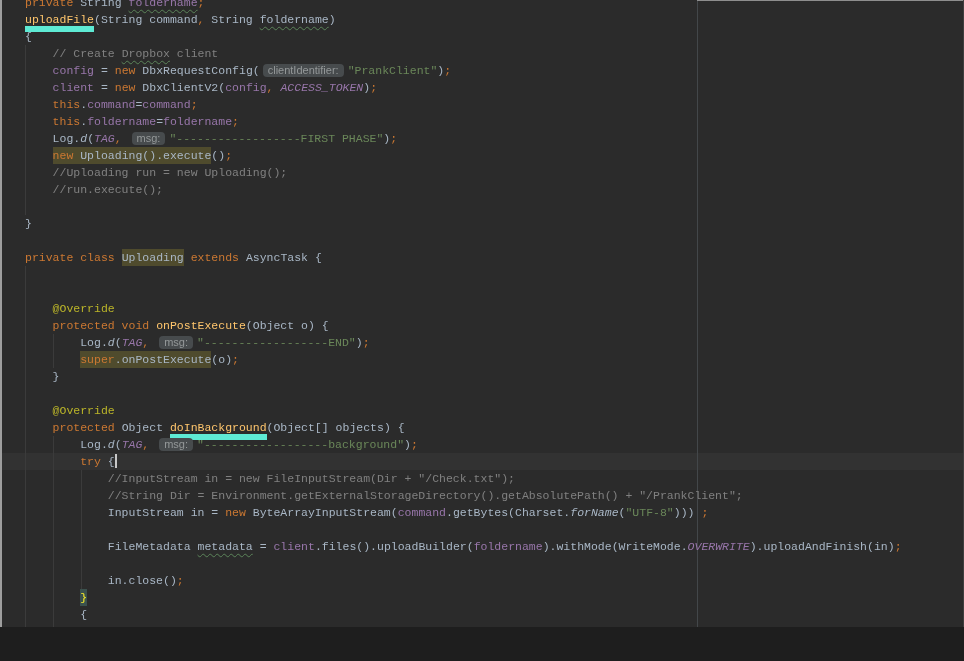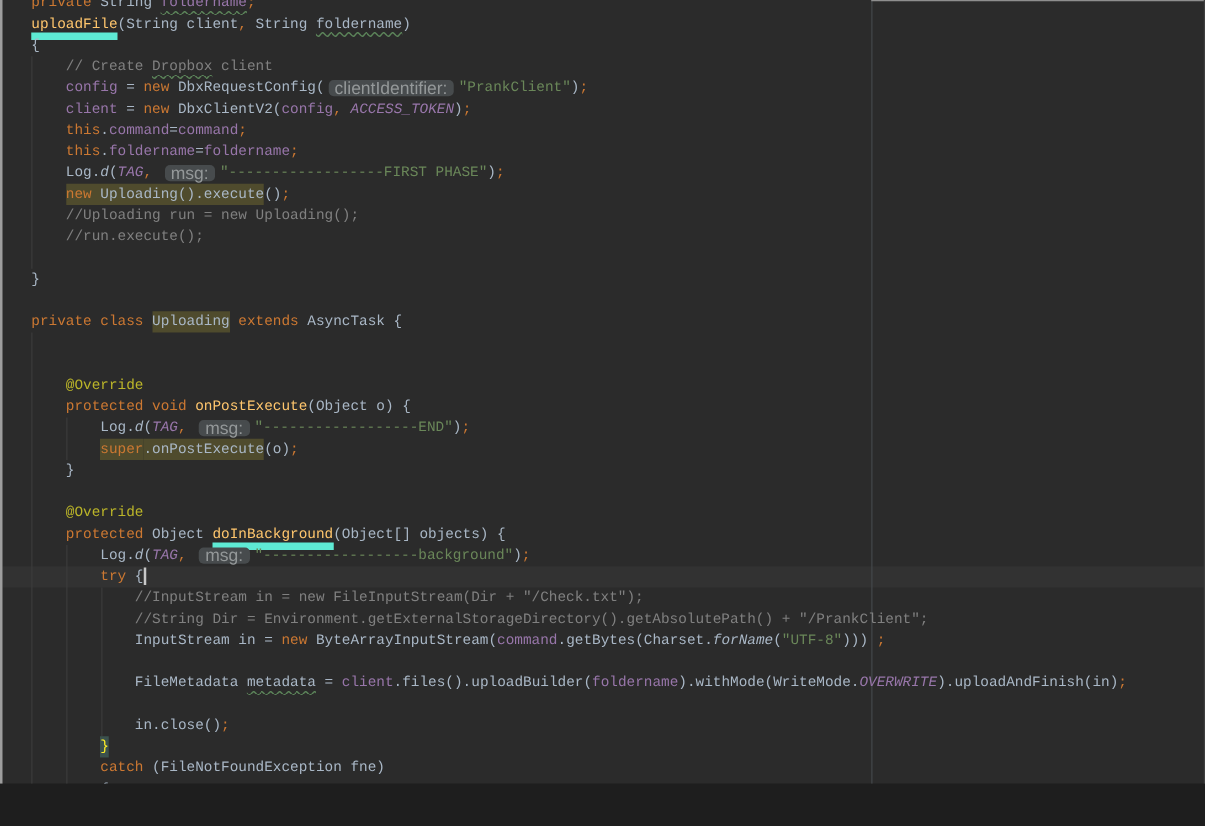--- a/index.html
+++ b/index.html
@@ -36,42 +36,42 @@
   .i{color:#a9b7c6;font-style:italic;}
   .wavy{text-decoration:underline;text-decoration-style:wavy;
         text-decoration-color:#5b8459;text-decoration-thickness:1px;text-underline-offset:3px;}
   .tw{color:#a9b7c6;}
   .fw{color:#9876aa;}
   .cw{color:#808080;}
   .hl{background:#4f4b2d;}
   .brace{background:#3b514d;color:#ffef28;}
   .hint{display:inline-block;height:13px !important;line-height:13px !important;margin:2px 4px 0 3px;
         padding:0 5px;border-radius:4px;background:#474b4d;color:#949899;
-        font-family:"Liberation Sans","DejaVu Sans",sans-serif;font-size:14px;}
+        font-family:"Liberation Sans","DejaVu Sans",sans-serif;font-size:11px;}
   .caret{display:inline-block;width:2px;height:14px !important;margin-top:1px;background:#c8c8c8;}
 </style>
 </head>
 <body>
 
 <div id="frame">
   <div id="bglayer">
       <div class="caret-line" style="top: 453px;"></div>
     </div>
   <div id="guides">
       <div class="iguide" style="left: 25px; top: 45px; height: 170px;"></div>
       <div class="iguide" style="left: 25px; top: 266px; height: 395px;"></div>
       <div class="iguide" style="left: 53px; top: 334px; height: 34px;"></div>
       <div class="iguide" style="left: 53px; top: 436px; height: 225px;"></div>
       <div class="iguide" style="left: 81px; top: 470px; height: 119px;"></div>
       <div class="iguide" style="left: 81px; top: 640px; height: 21px;"></div>
       <div class="margin-guide" style="left: 697px;"></div>
     </div>
   <div id="code">
       <div class="line"><span class="k">private </span><span class="t">String </span><span class="fw wavy">foldername</span><span class="k">;</span></div>
-      <div class="line"><span class="mU">uploadFile</span><span class="t">(String client</span><span class="k">,</span><span class="t"> String </span><span class="tw wavy">foldername</span><span class="t">)</span></div>
+      <div class="line"><span class="mU">uploadFile</span><span class="t">(String command</span><span class="k">,</span><span class="t"> String </span><span class="tw wavy">foldername</span><span class="t">)</span></div>
       <div class="line"><span class="t">{</span></div>
       <div class="line"><span class="c">    // Create </span><span class="cw wavy">Dropbox</span><span class="c"> client</span></div>
       <div class="line"><span class="t">    </span><span class="f">config</span><span class="t"> = </span><span class="k">new </span><span class="t">DbxRequestConfig(</span><span class="hint">clientIdentifier:</span><span class="s">"PrankClient"</span><span class="t">)</span><span class="k">;</span></div>
       <div class="line"><span class="t">    </span><span class="f">client</span><span class="t"> = </span><span class="k">new </span><span class="t">DbxClientV2(</span><span class="f">config</span><span class="k">,</span><span class="t"> </span><span class="fi">ACCESS_TOKEN</span><span class="t">)</span><span class="k">;</span></div>
       <div class="line"><span class="t">    </span><span class="k">this</span><span class="t">.</span><span class="f">command</span><span class="t">=</span><span class="f">command</span><span class="k">;</span></div>
       <div class="line"><span class="t">    </span><span class="k">this</span><span class="t">.</span><span class="f">foldername</span><span class="t">=</span><span class="f">foldername</span><span class="k">;</span></div>
       <div class="line"><span class="t">    Log.</span><span class="i">d</span><span class="t">(</span><span class="fi">TAG</span><span class="k">,</span><span class="t"> </span><span class="hint">msg:</span><span class="s">"------------------FIRST PHASE"</span><span class="t">)</span><span class="k">;</span></div>
       <div class="line"><span class="t">    </span><span class="k hl">new </span><span class="t hl">Uploading().execute</span><span class="t">()</span><span class="k">;</span></div>
       <div class="line"><span class="c">    //Uploading run = new Uploading();</span></div>
       <div class="line"><span class="c">    //run.execute();</span></div>
@@ -92,21 +92,20 @@
       <div class="line"><span class="t">        Log.</span><span class="i">d</span><span class="t">(</span><span class="fi">TAG</span><span class="k">,</span><span class="t"> </span><span class="hint">msg:</span><span class="s">"------------------background"</span><span class="t">)</span><span class="k">;</span></div>
       <div class="line"><span class="k">        try </span><span class="t">{</span><span class="caret"></span></div>
       <div class="line"><span class="c">            //InputStream in = new FileInputStream(Dir + "/Check.txt");</span></div>
       <div class="line"><span class="c">            //String Dir = Environment.getExternalStorageDirectory().getAbsolutePath() + "/PrankClient";</span></div>
       <div class="line"><span class="t">            InputStream in = </span><span class="k">new </span><span class="t">ByteArrayInputStream(</span><span class="f">command</span><span class="t">.getBytes(Charset.</span><span class="i">forName</span><span class="t">(</span><span class="s">"UTF-8"</span><span class="t">))) </span><span class="k">;</span></div>
       <div class="line"></div>
       <div class="line"><span class="t">            FileMetadata </span><span class="tw wavy">metadata</span><span class="t"> = </span><span class="f">client</span><span class="t">.files().uploadBuilder(</span><span class="f">foldername</span><span class="t">).withMode(WriteMode.</span><span class="fi">OVERWRITE</span><span class="t">).uploadAndFinish(in)</span><span class="k">;</span></div>
       <div class="line"></div>
       <div class="line"><span class="t">            in.close()</span><span class="k">;</span></div>
       <div class="line"><span class="t">        </span><span class="brace">}</span></div>
-      <div class="line"><span class="k">        catch </span><span class="t">(FileNotFoundException fne)</span></div>
       <div class="line"><span class="t">        {</span></div>
       <div class="line"><span class="t">            fne.printStackTrace()</span><span class="k">;</span></div>
     </div>
 
   <div class="edge" id="edge-left"></div>
   <div class="edge" id="edge-bottom"></div>
   <div class="edge" id="edge-top-right"></div>
   <div class="edge" id="edge-right"></div>
 </div>
 

